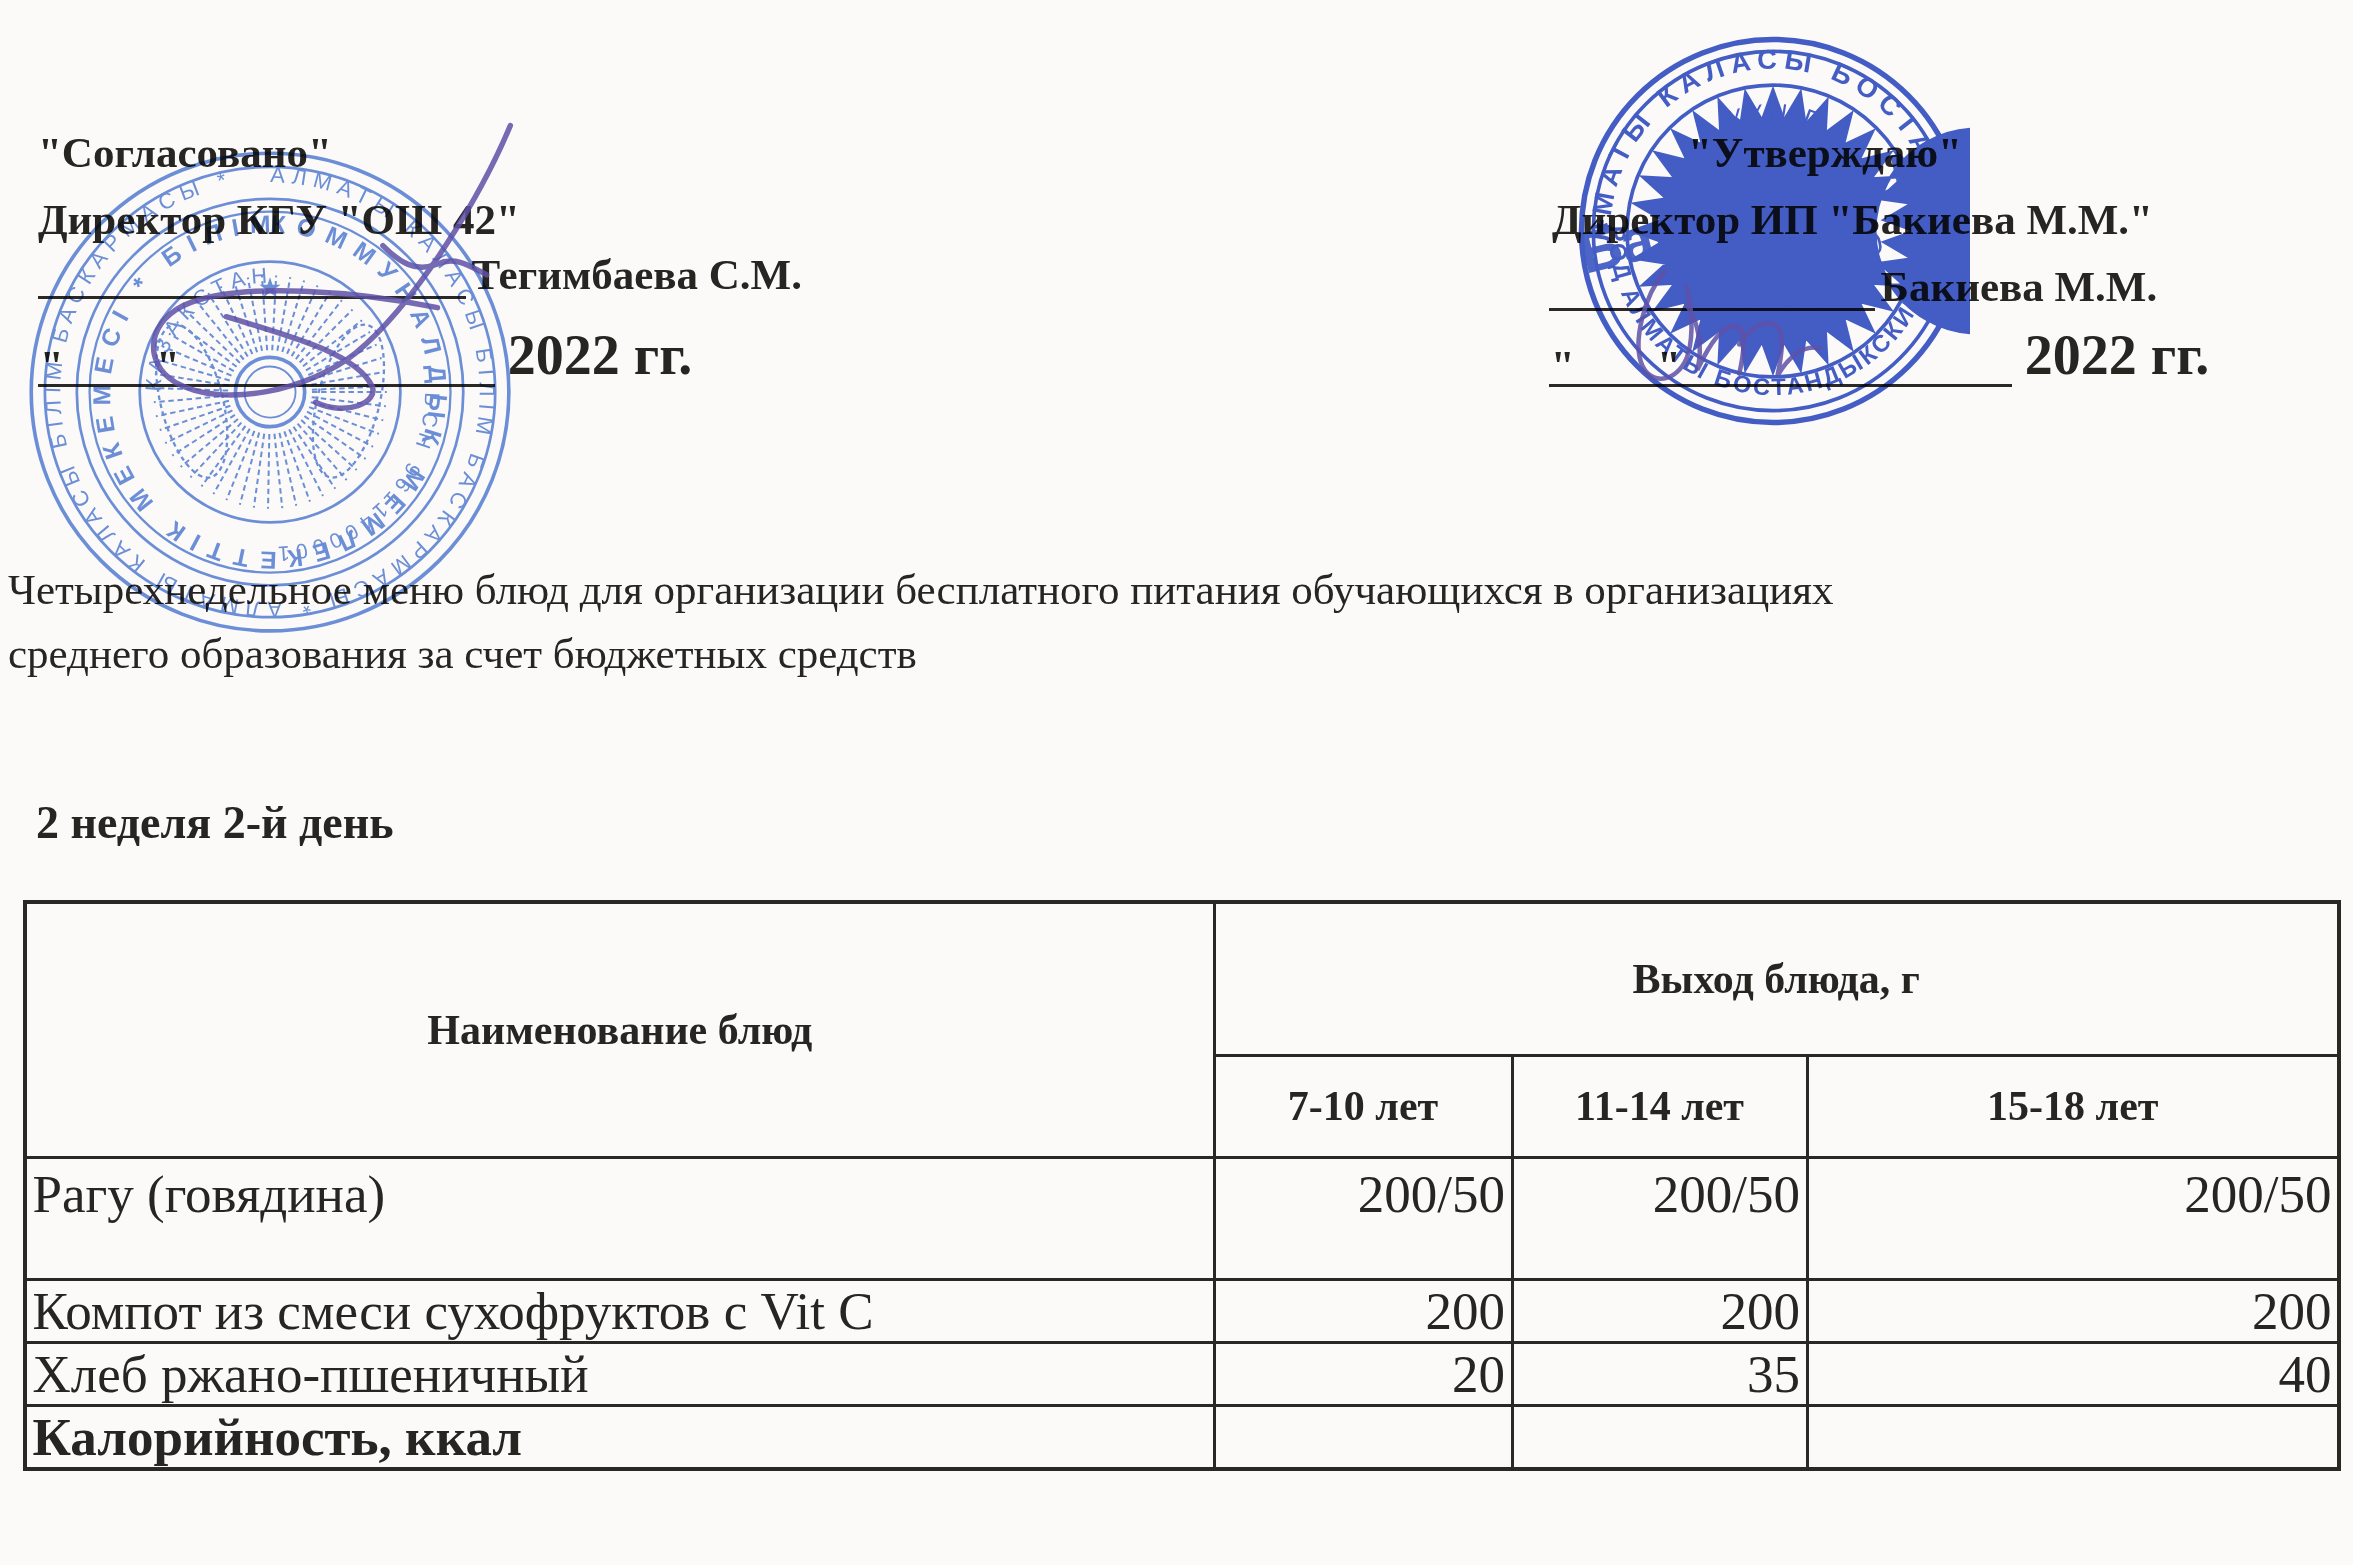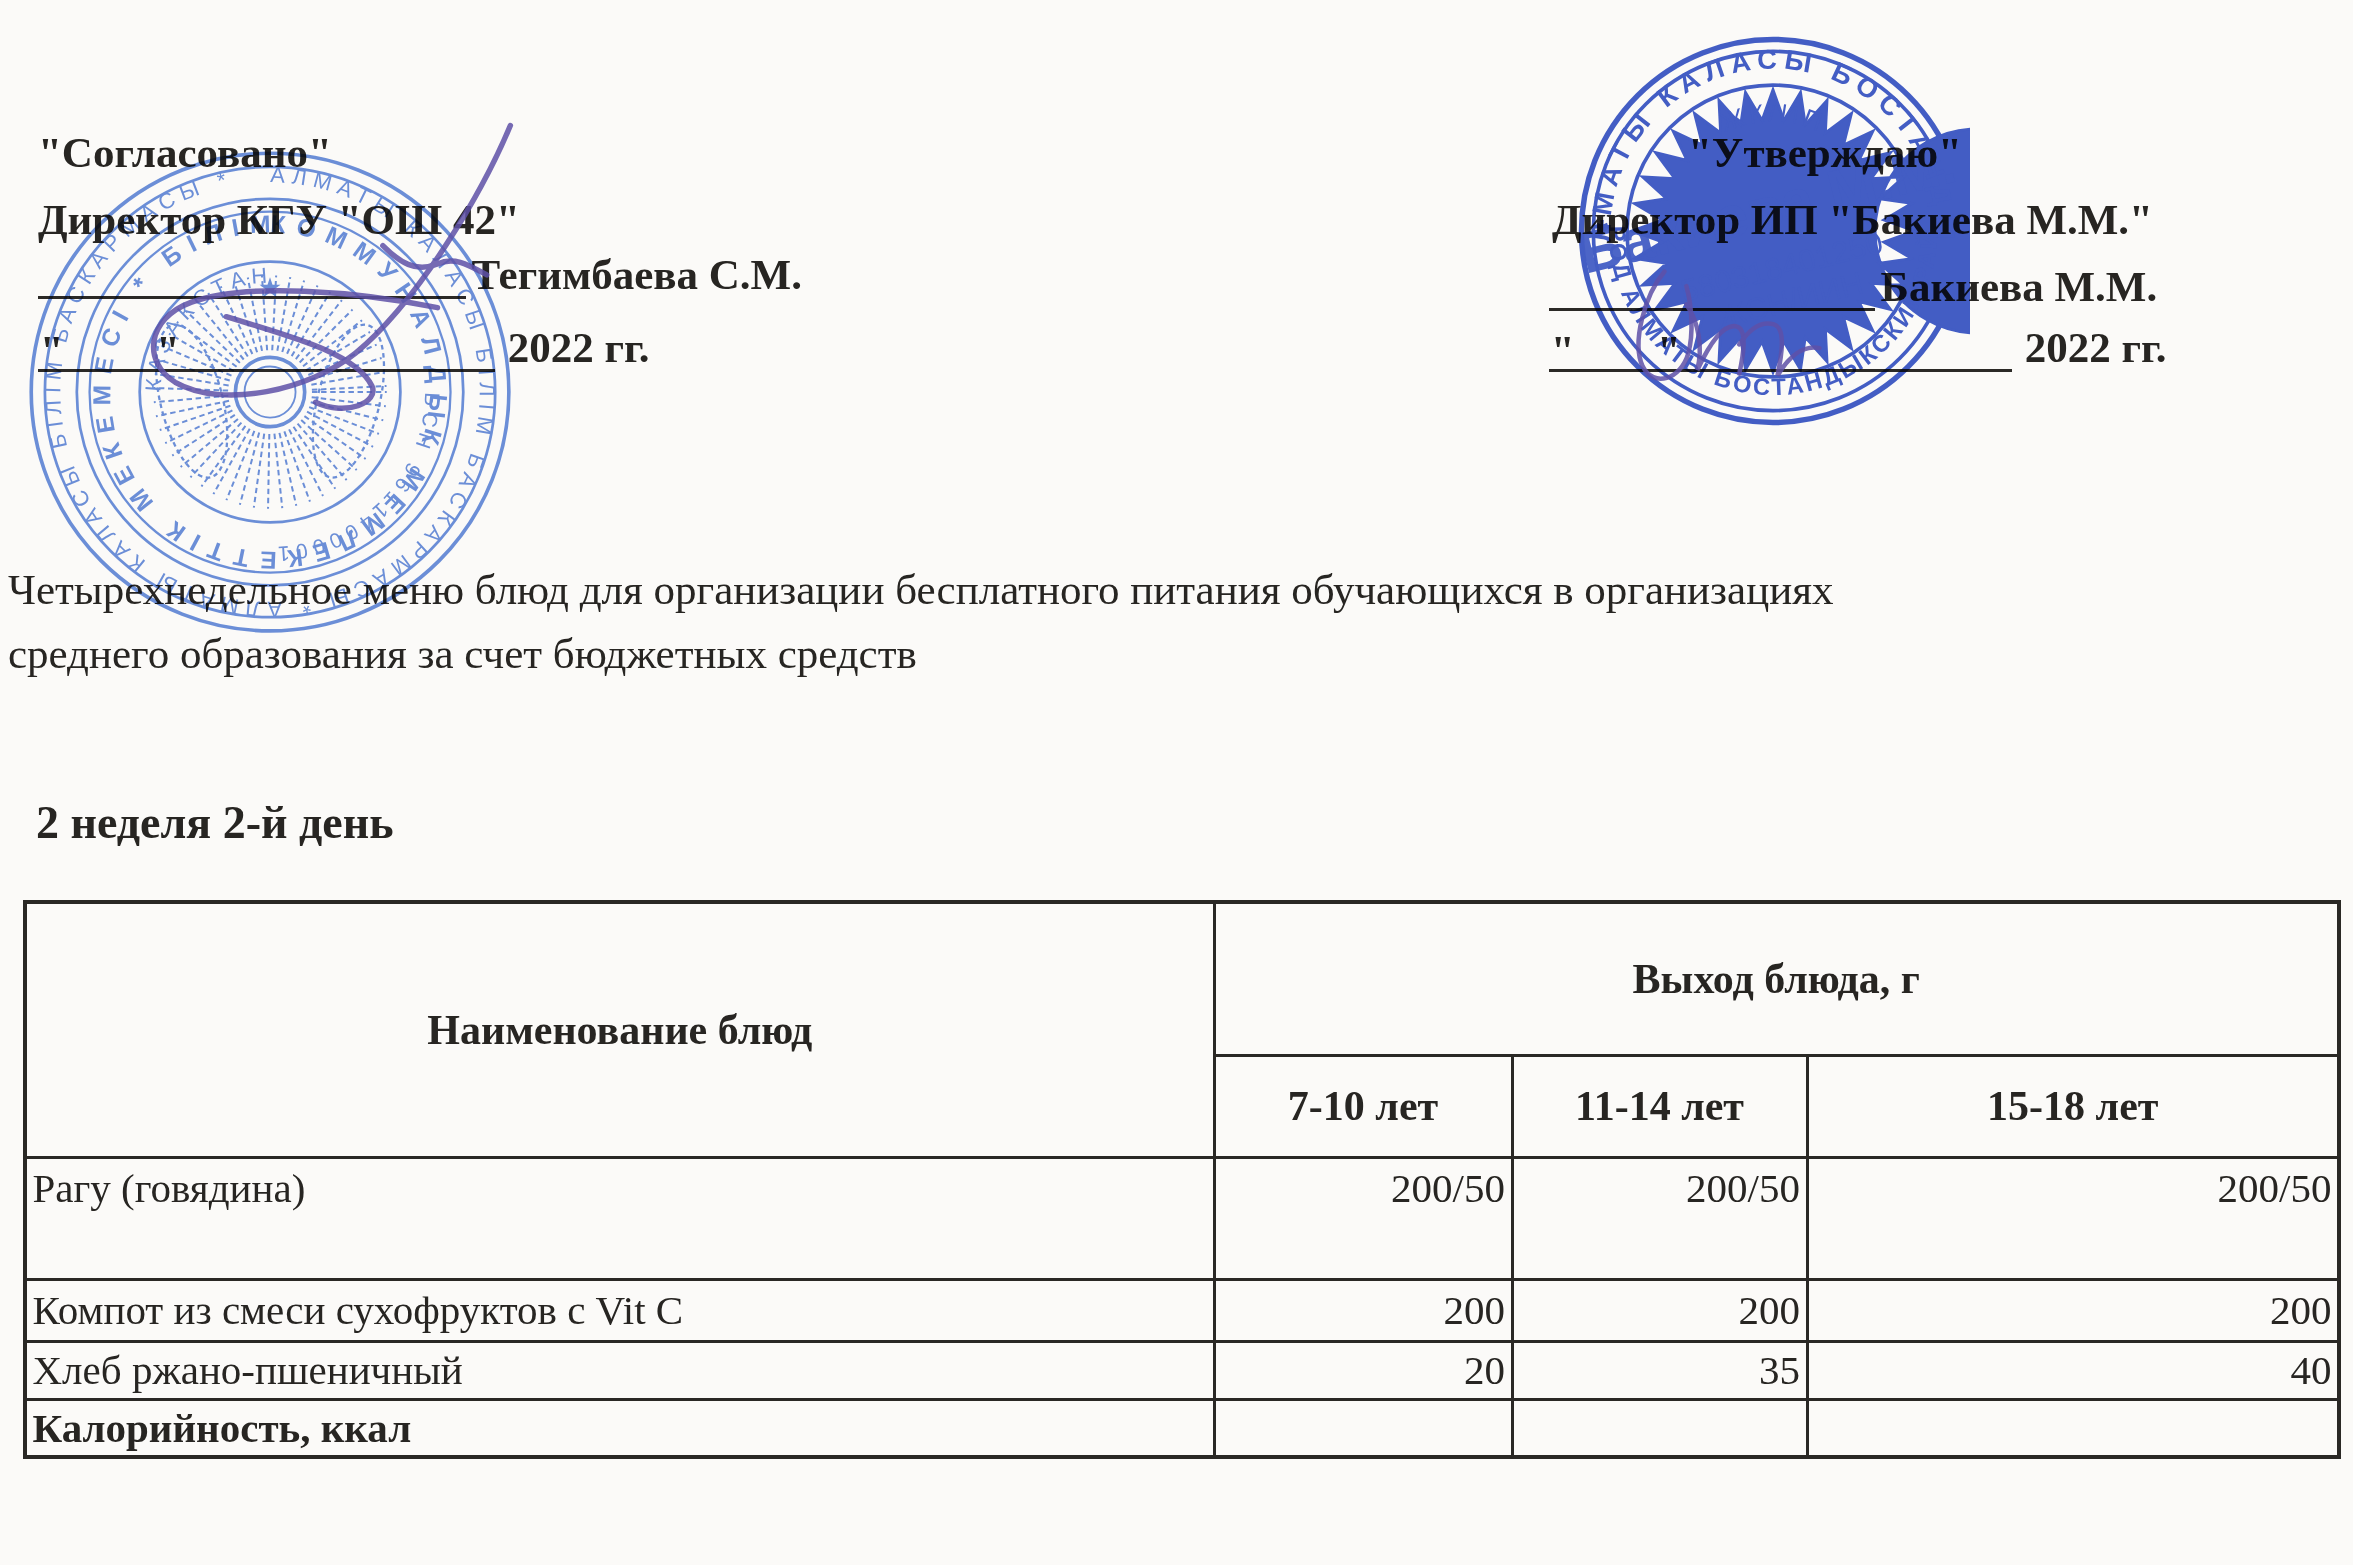--- a/index.html
+++ b/index.html
@@ -8,31 +8,31 @@
     background:#fbfaf8; overflow:hidden;
     font-family:"Liberation Serif","DejaVu Serif",serif;
     color:#272522;
   }
   .abs { position:absolute; }
   .hline { font-size:43px; font-weight:bold; white-space:nowrap; }
   .sigrow { display:flex; align-items:flex-end; }
   .uline { display:inline-block; border-bottom:3.6px solid #2b2926; height:46px; }
   .dl { position:relative; display:inline-block; border-bottom:3.6px solid #2b2926; height:46px; }
   .dl .q { position:absolute; bottom:-5.5px; font-size:43px; font-weight:bold; }
-  .yr { font-size:43px; font-weight:bold; margin-left:12.8px; white-space:nowrap; }
+  .yr { font-size:56px; font-weight:bold; margin-left:12.8px; white-space:nowrap; }
   .name { font-size:43px; font-weight:bold; margin-left:5.5px; white-space:nowrap; }
 
   .title { left:8px; top:558px; width:2354px; text-align:left;
            font-size:43px; font-weight:normal; line-height:64px; }
   .section-heading { left:36px; top:796px; font-size:46px; font-weight:bold; }
 
   table.menu { position:absolute; left:23px; top:900px; width:2315px;
     border-collapse:collapse; table-layout:fixed; background:transparent; }
   table.menu th, table.menu td {
-    border:3.6px solid #2a2825; font-size:41px; padding:0 5.5px; overflow:hidden;
+    border:3.6px solid #2a2825; font-size:53px; padding:0 5.5px; overflow:hidden;
   }
   table.menu { border:4.6px solid #2a2825; }
   table.menu th { font-weight:bold; text-align:center; vertical-align:middle; font-size:42px; }
   tr.hrow1 { height:153px; } tr.hrow2 { height:102px; }
   tr.r0 { height:122px; } tr.r1 { height:62px; } tr.r2 { height:58px; } tr.r3 { height:58px; }
   td.dish { text-align:left; padding-left:9px; vertical-align:middle; }
   td.val  { text-align:right; vertical-align:middle; }
   tr.r0 td { vertical-align:top; padding-top:5.5px; }
   tr.r3 td.dish { font-weight:bold; }
 

